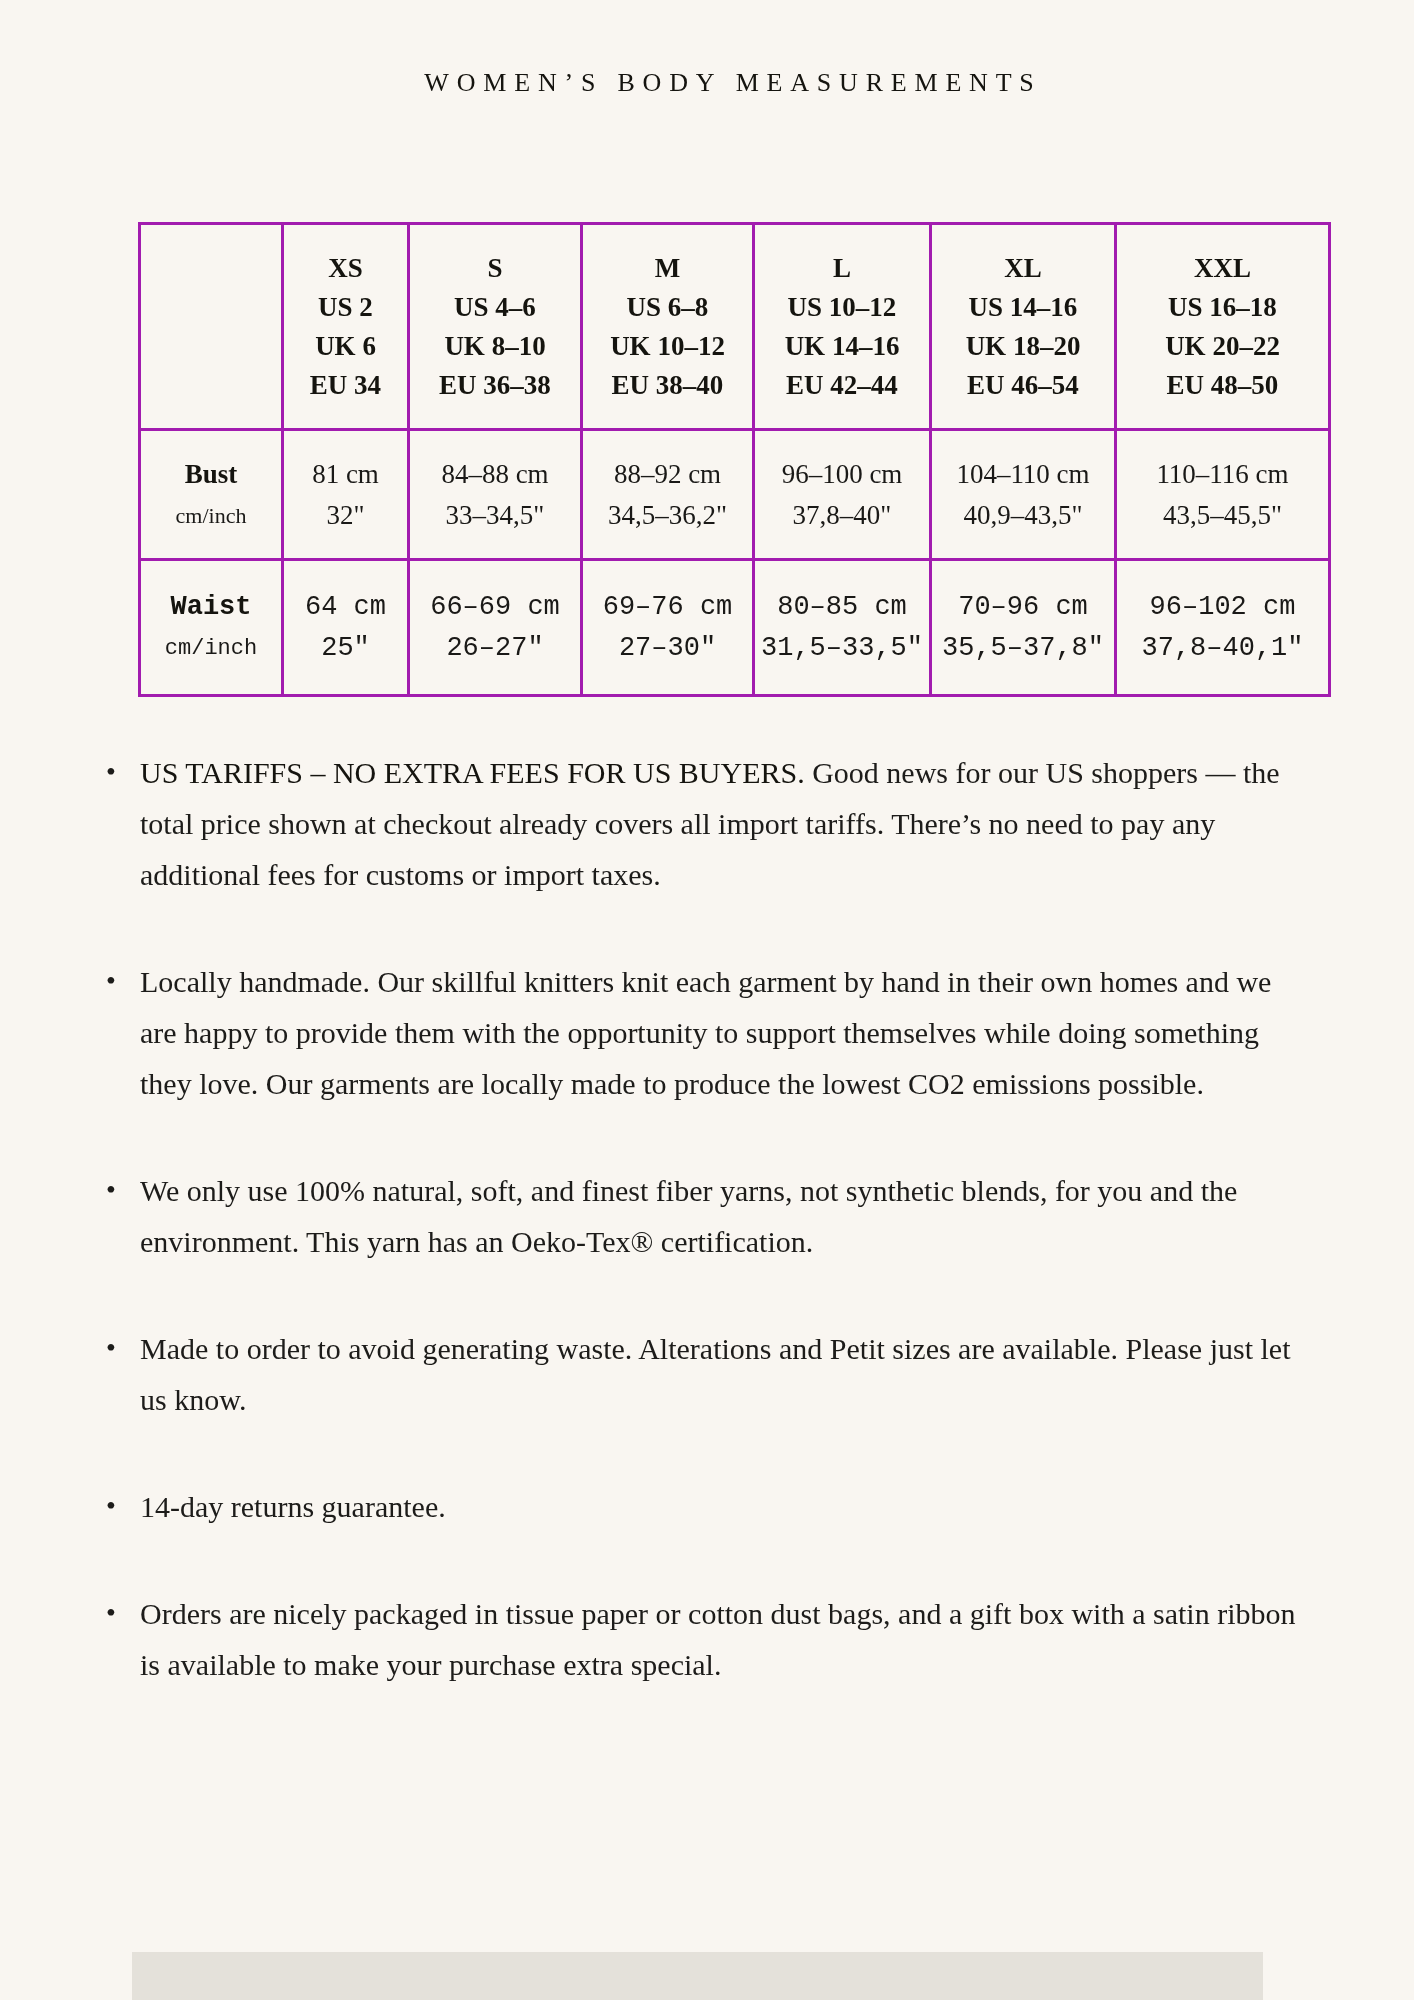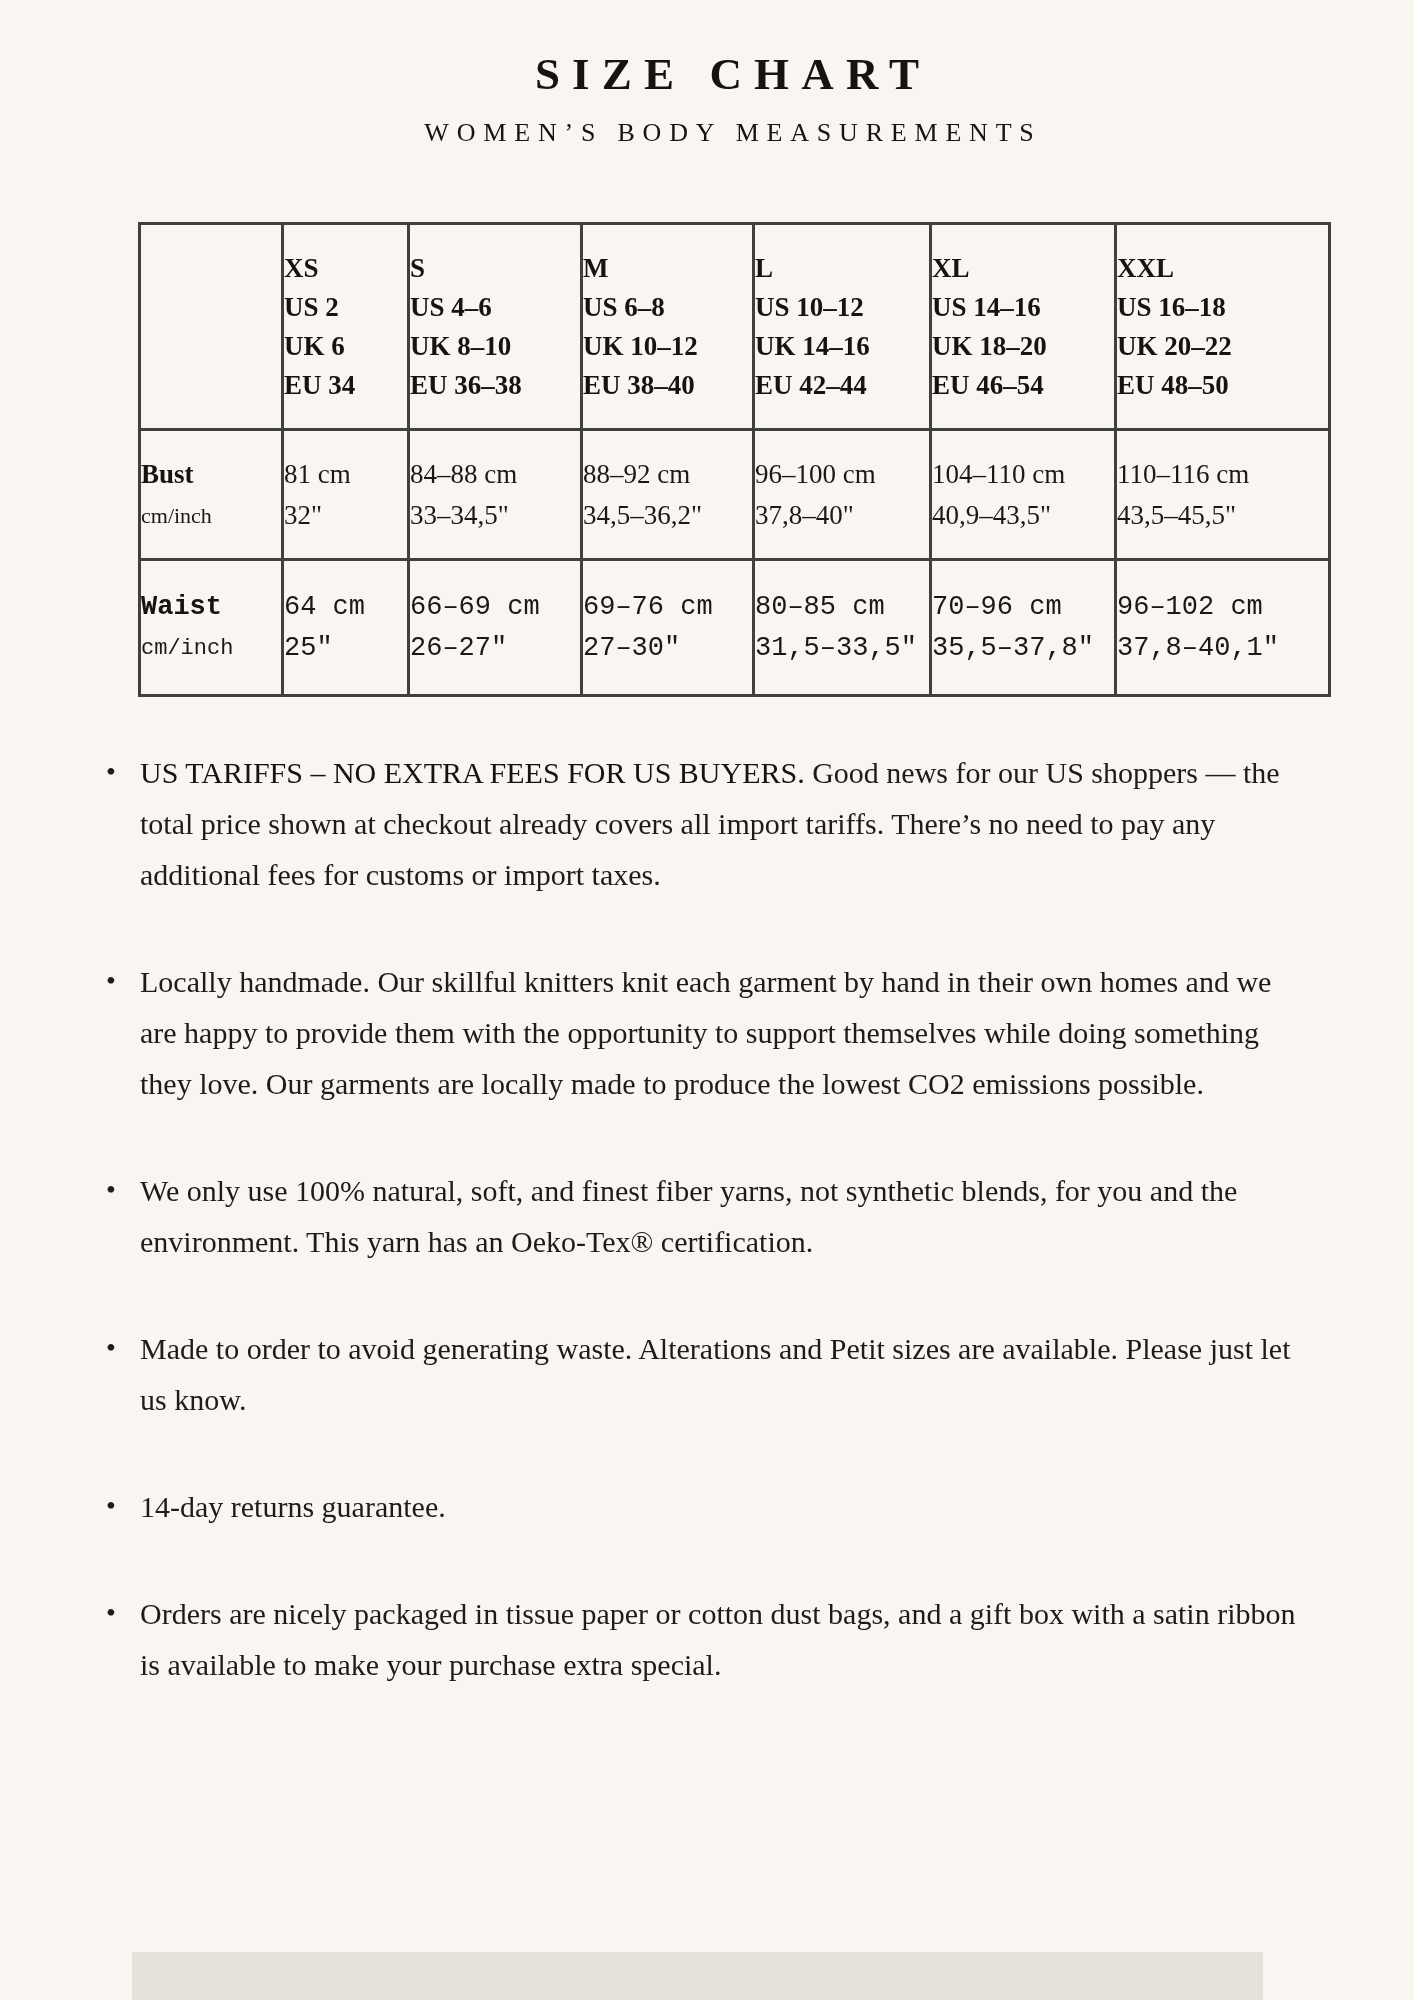--- a/index.html
+++ b/index.html
@@ -40,22 +40,22 @@
   
   table.size-table {
     position: absolute;
     left: 138px;
     top: 222px;
     width: 1190px;
     border-collapse: collapse;
     table-layout: fixed;
   }
   table.size-table td {
-    border: 3px solid #404040;
-    text-align: left;
+    border: 3px solid #a21caf;
+    text-align: center;
     vertical-align: middle;
     padding: 0;
     margin-left: 47px;
   }
   tr.row-sizes td { height: 203px; }
   tr.row-bust td { height: 127px; }
   tr.row-waist td { height: 133px; font-family: Liberation Mono, monospace; }
 
   .size-head div {
     font-size: 27px;
@@ -116,21 +116,20 @@
     height: 48px;
     background: #e4e1da;
   }
 </style>
 </head>
 <body>
 
 <div class="page">
 
   <div class="header">
-    <h1 class="title">SIZE CHART</h1>
     <h2 class="subtitle">WOMEN’S BODY MEASUREMENTS</h2>
   </div>
 
   <table class="size-table">
     <colgroup>
       <col style="width:143px">
       <col style="width:126px">
       <col style="width:173px">
       <col style="width:172px">
       <col style="width:177px">

